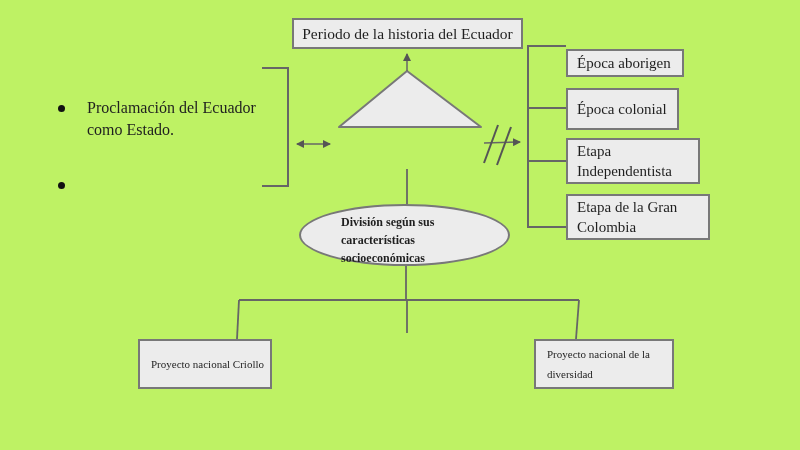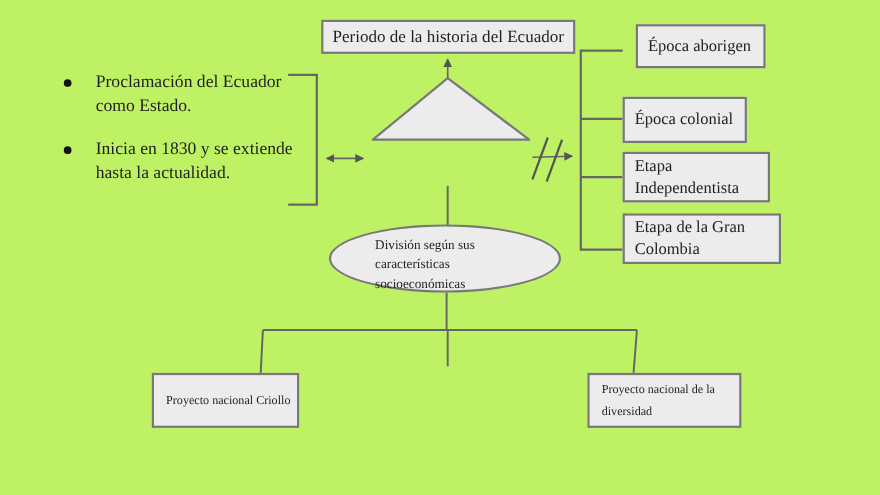--- a/index.html
+++ b/index.html
@@ -16,23 +16,23 @@
   }
   .lbl { display:block; }
   .title-box { justify-content:center; text-align:center; font-size:15.5px; }
   .center-box { font-size:14px; line-height:19px; padding:2px 2px 2px 8px; }
   .stage   { font-size:15px; line-height:20px; padding:2px 2px 2px 9px; }
   .project { font-size:11px; line-height:20px; padding:2px 2px 2px 11px; }
   .ellipse {
     position:absolute; box-sizing:border-box;
     background:#ececec; border:2px solid #787878; border-radius:50%;
   }
-  .ellipse .lbl { margin:7px 0 0 40px; width:112px; font-size:12px; line-height:18px; }
+  .ellipse .lbl { margin:7px 0 0 40px; width:112px; font-size:12px; line-height:18px;font-weight:bold; }
   .notes { position:absolute; left:58px; top:64px; width:242px; }
-  .note  { display:flex; margin-bottom:17px; }
+  .note  { display:flex; margin-bottom:17px;margin-top:33px; }
   .bullet {
     width:7px; height:7px; border-radius:50%; background:#111;
     margin:8px 22px 0 0; flex:none;
   }
   .note-text { width:192px; font-size:16px; line-height:22px; }
 </style>
 </head>
 <body>
 
 <div class="canvas">
@@ -73,26 +73,25 @@
     <span class="lbl">Periodo de la historia del Ecuador</span>
   </div>
 
   <div class="notes">
     <div class="note">
       <span class="bullet"></span>
       <span class="note-text">Proclamación del Ecuador como Estado.</span>
     </div>
     <div class="note">
       <span class="bullet"></span>
-      <span class="note-text">Inicia en 1830 y se extiende hasta la actualidad.</span>
     </div>
   </div>
 
 
-  <div class="box stage" style="left:566px; top:22px; width:118px; height:40px;margin-left:12px;">
+  <div class="box stage" style="left:566px; top:49px; width:118px; height:28px;">
     <span class="lbl">Época aborigen</span>
   </div>
   <div class="box stage" style="left:566px; top:88px; width:113px; height:42px;">
     <span class="lbl">Época colonial</span>
   </div>
   <div class="box stage" style="left:566px; top:138px; width:134px; height:46px;">
     <span class="lbl">Etapa Independentista</span>
   </div>
   <div class="box stage" style="left:566px; top:194px; width:144px; height:46px;">
     <span class="lbl">Etapa de la Gran Colombia</span>

